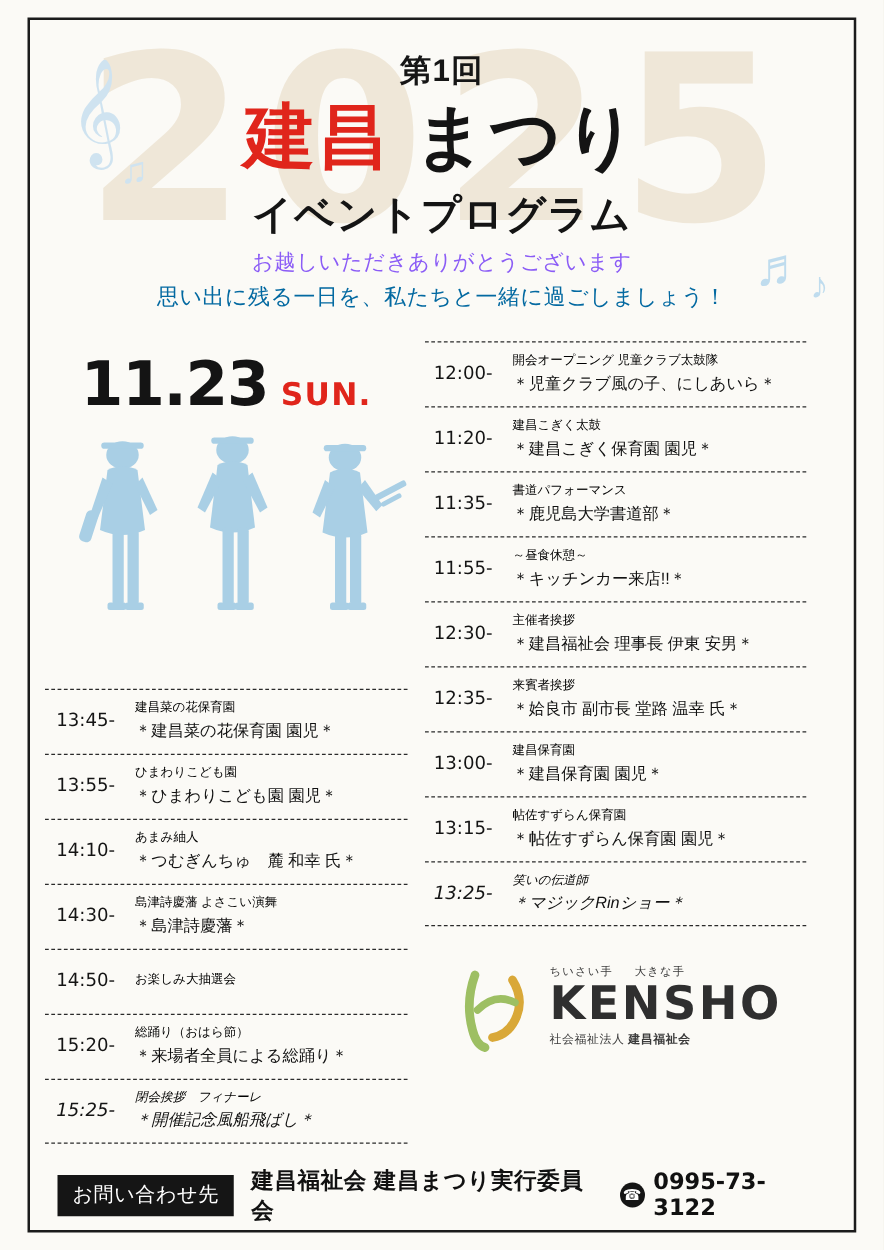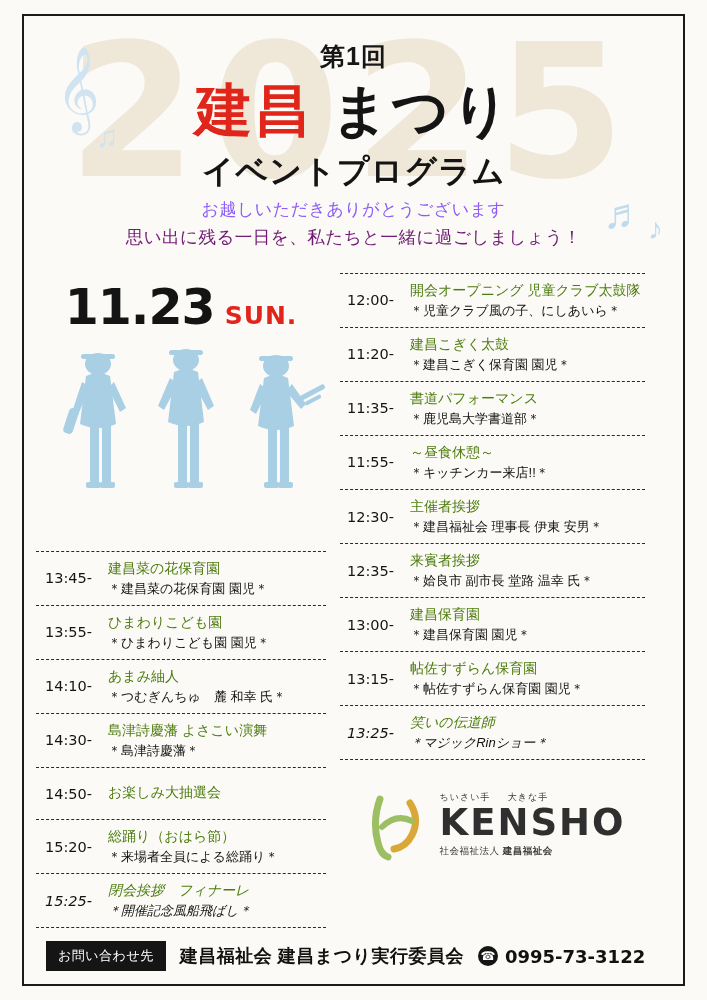--- a/index.html
+++ b/index.html
@@ -51,21 +51,21 @@
   .maintitle .blk { color: #141414; }
   .hdr .subtitle {
     margin-top: 8px;
     font-size: 32px; font-weight: 700; color: #141414;
     letter-spacing: 1px;
   }
   .hdr .lead1 {
     margin-top: 4px; font-size: 17px; color: #8b5cf6; letter-spacing: .5px;
   }
   .hdr .lead2 {
-    margin-top: 4px; font-size: 17.5px; color: #701a75; letter-spacing: .5px;
+    margin-top: 4px; font-size: 17.5px; color: #0369a1; letter-spacing: .5px;
   }
 
   
   .note { position: absolute; color: #bcd9ea; z-index: 1; }
   .note.n1 { left: 56px; top: 46px; font-size: 74px; color:#cfe3f0; }
   .note.n2 { left: 96px; top: 120px; font-size: 30px; color:#cfe3f0; }
   .note.n3 { right: 62px; top: 190px; font-size: 42px; color:#bfdcee; }
   .note.n4 { right: 44px; top: 212px; font-size: 30px; color:#bfdcee; }
 
   
@@ -108,21 +108,21 @@
     width: 62px;
     flex: 0 0 62px;
     text-align: right;
     font-size: 14.5px;
     font-weight: 400;
     color: #141414;
     font-family: "DejaVu Sans", sans-serif;
     padding-right: 6px;
   }
   .row .desc { padding-left: 10px; }
-  .row .t1 { font-size: 14px; color: #4d7c0f; line-height: 1.35; font-weight:400;}
+  .row .t1 { font-size: 10px; color: #000000; line-height: 1.35; font-weight:400;}
   .row .t2 { font-size: 13px; color: #111; line-height: 1.4; margin-top: 2px; }
 
   .sched.right .row .time { width: 60px; flex: 0 0 60px; }
 
   
   .left-sched { margin-top: 14px; }
 
   
   .logo-block {
     display: flex; align-items: center; justify-content: center;
@@ -144,21 +144,21 @@
 
   
   .footer {
     position: absolute;
     left: 46px; right: 46px; bottom: 28px;
     height: 32px;
     display: flex; align-items: center;
   }
   .foot-badge {
     background: #151515; color: #fff;
-    font-size: 13px; padding: 6px 12px;
+    font-size: 16px; padding: 6px 12px;
     letter-spacing: .5px; white-space: nowrap;
   }
   .foot-org {
     margin-left: 14px;
     font-size: 18px; font-weight: 700; color: #111; letter-spacing: .5px;
   }
   .foot-tel {
     margin-left: 14px;
     display: flex; align-items: center;
     font-family: "DejaVu Sans", sans-serif;

